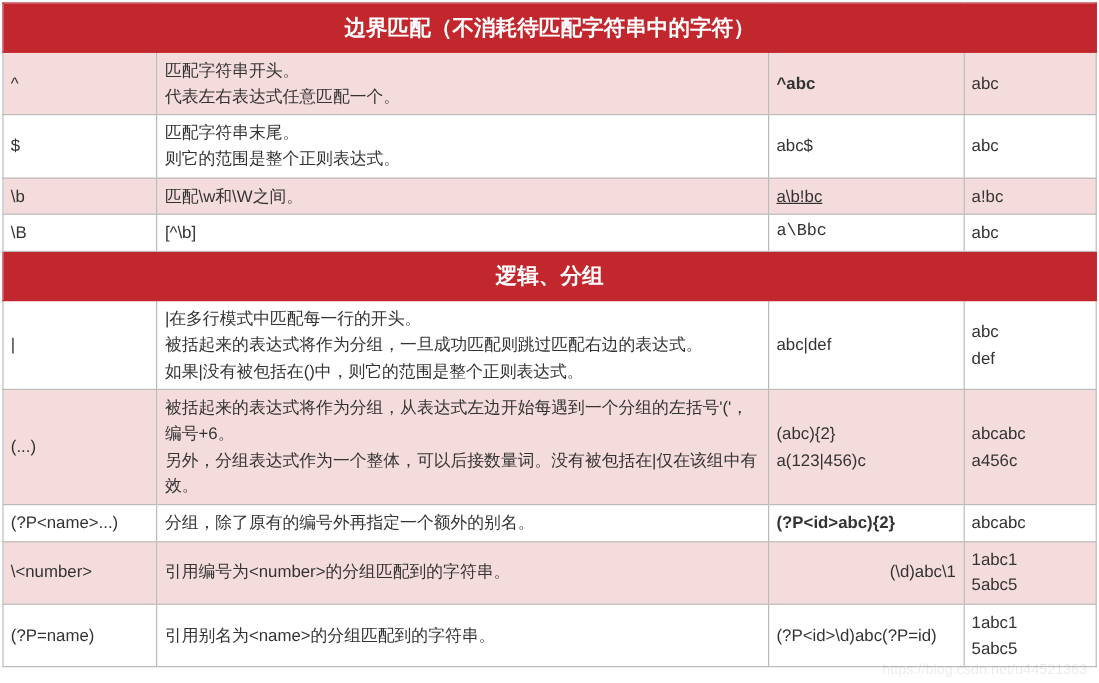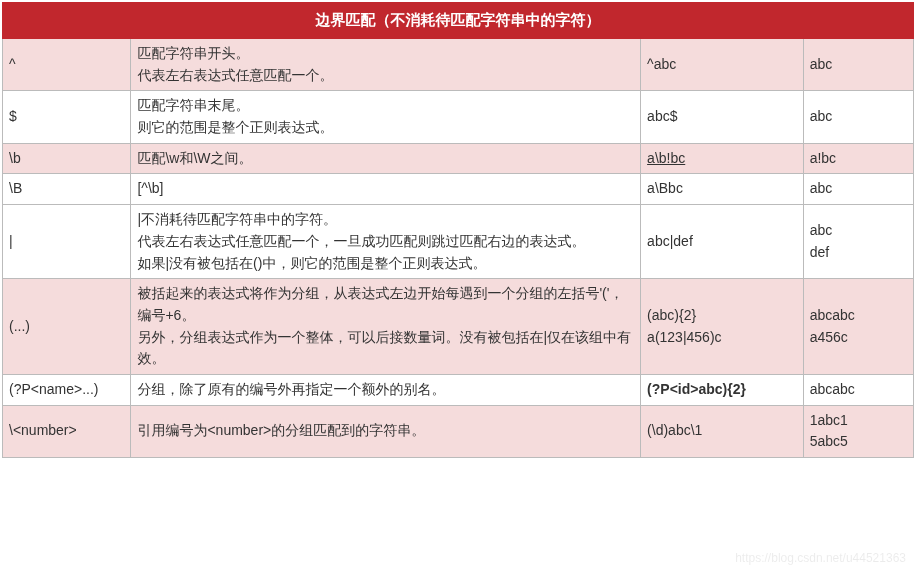--- a/index.html
+++ b/index.html
@@ -29,21 +29,21 @@
   col.c2 { width: 508px; }
   col.c3 { width: 162px; }
   col.c4 { width: 110px; }
   th.section-header {
     background: #c1272d;
     color: #fff;
     font-weight: bold;
     text-align: center;
     padding: 8px 4px;
     border: 1px solid #c1272d;
-    font-size: 15px;
+    font-size: 18px;
   }
   td {
     border: 1px solid #bbb;
     padding: 4px 6px;
     vertical-align: middle;
     line-height: 1.55;
     word-break: break-all;
   }
   tr.alt td {
     background: #f5dcdc;
@@ -66,21 +66,21 @@
   <tbody id="tbody">
       <tr>
         <th class="section-header" colspan="4">边界匹配（不消耗待匹配字符串中的字符）</th>
       </tr>
       <tr class="alt">
         <td>^</td>
         <td>
           <span class="desc-line">匹配字符串开头。</span>
           <span class="desc-line">代表左右表达式任意匹配一个。</span>
         </td>
-        <td style="white-space: pre-line;">^abc</td>
+        <td style="white-space: pre-line; font-weight: bold;">^abc</td>
         <td>
           <span class="desc-line">abc</span>
         </td>
       </tr>
       <tr class="white">
         <td>$</td>
         <td>
           <span class="desc-line">匹配字符串末尾。</span>
           <span class="desc-line">则它的范围是整个正则表达式。</span>
         </td>
@@ -97,30 +97,33 @@
         <td style="white-space: pre-line; text-decoration: underline;">a\b!bc</td>
         <td>
           <span class="desc-line">a!bc</span>
         </td>
       </tr>
       <tr class="white">
         <td>\B</td>
         <td>
           <span class="desc-line">[^\b]</span>
         </td>
-        <td style="white-space: pre-line;">a\Bbc</td>
+        <td style="white-space: pre-line; font-family: Liberation Mono, monospace;">a\Bbc</td>
         <td>
           <span class="desc-line">abc</span>
         </td>
       </tr>
+      <tr>
+        <th class="section-header" colspan="4">逻辑、分组</th>
+      </tr>
       <tr class="white">
         <td>|</td>
         <td>
-          <span class="desc-line">|不消耗待匹配字符串中的字符。</span>
-          <span class="desc-line">代表左右表达式任意匹配一个，一旦成功匹配则跳过匹配右边的表达式。</span>
+          <span class="desc-line">|在多行模式中匹配每一行的开头。</span>
+          <span class="desc-line">被括起来的表达式将作为分组，一旦成功匹配则跳过匹配右边的表达式。</span>
           <span class="desc-line">如果|没有被包括在()中，则它的范围是整个正则表达式。</span>
         </td>
         <td style="white-space: pre-line; margin-left: 46px;">abc|def</td>
         <td>
           <span class="desc-line">abc</span>
           <span class="desc-line">def</span>
         </td>
       </tr>
       <tr class="alt">
         <td>(...)</td>
@@ -143,21 +146,32 @@
         <td style="white-space: pre-line; font-weight: bold;">(?P&lt;id&gt;abc){2}</td>
         <td>
           <span class="desc-line">abcabc</span>
         </td>
       </tr>
       <tr class="alt">
         <td>\&lt;number&gt;</td>
         <td>
           <span class="desc-line">引用编号为&lt;number&gt;的分组匹配到的字符串。</span>
         </td>
-        <td style="white-space: pre-line;">(\d)abc\1</td>
+        <td style="white-space: pre-line; text-align: right;">(\d)abc\1</td>
+        <td>
+          <span class="desc-line">1abc1</span>
+          <span class="desc-line">5abc5</span>
+        </td>
+      </tr>
+      <tr class="white">
+        <td>(?P=name)</td>
+        <td>
+          <span class="desc-line">引用别名为&lt;name&gt;的分组匹配到的字符串。</span>
+        </td>
+        <td style="white-space: pre-line;">(?P&lt;id&gt;\d)abc(?P=id)</td>
         <td>
           <span class="desc-line">1abc1</span>
           <span class="desc-line">5abc5</span>
         </td>
       </tr>
     </tbody>
 </table>
 
 <div class="watermark">https://blog.csdn.net/u44521363</div>
 

